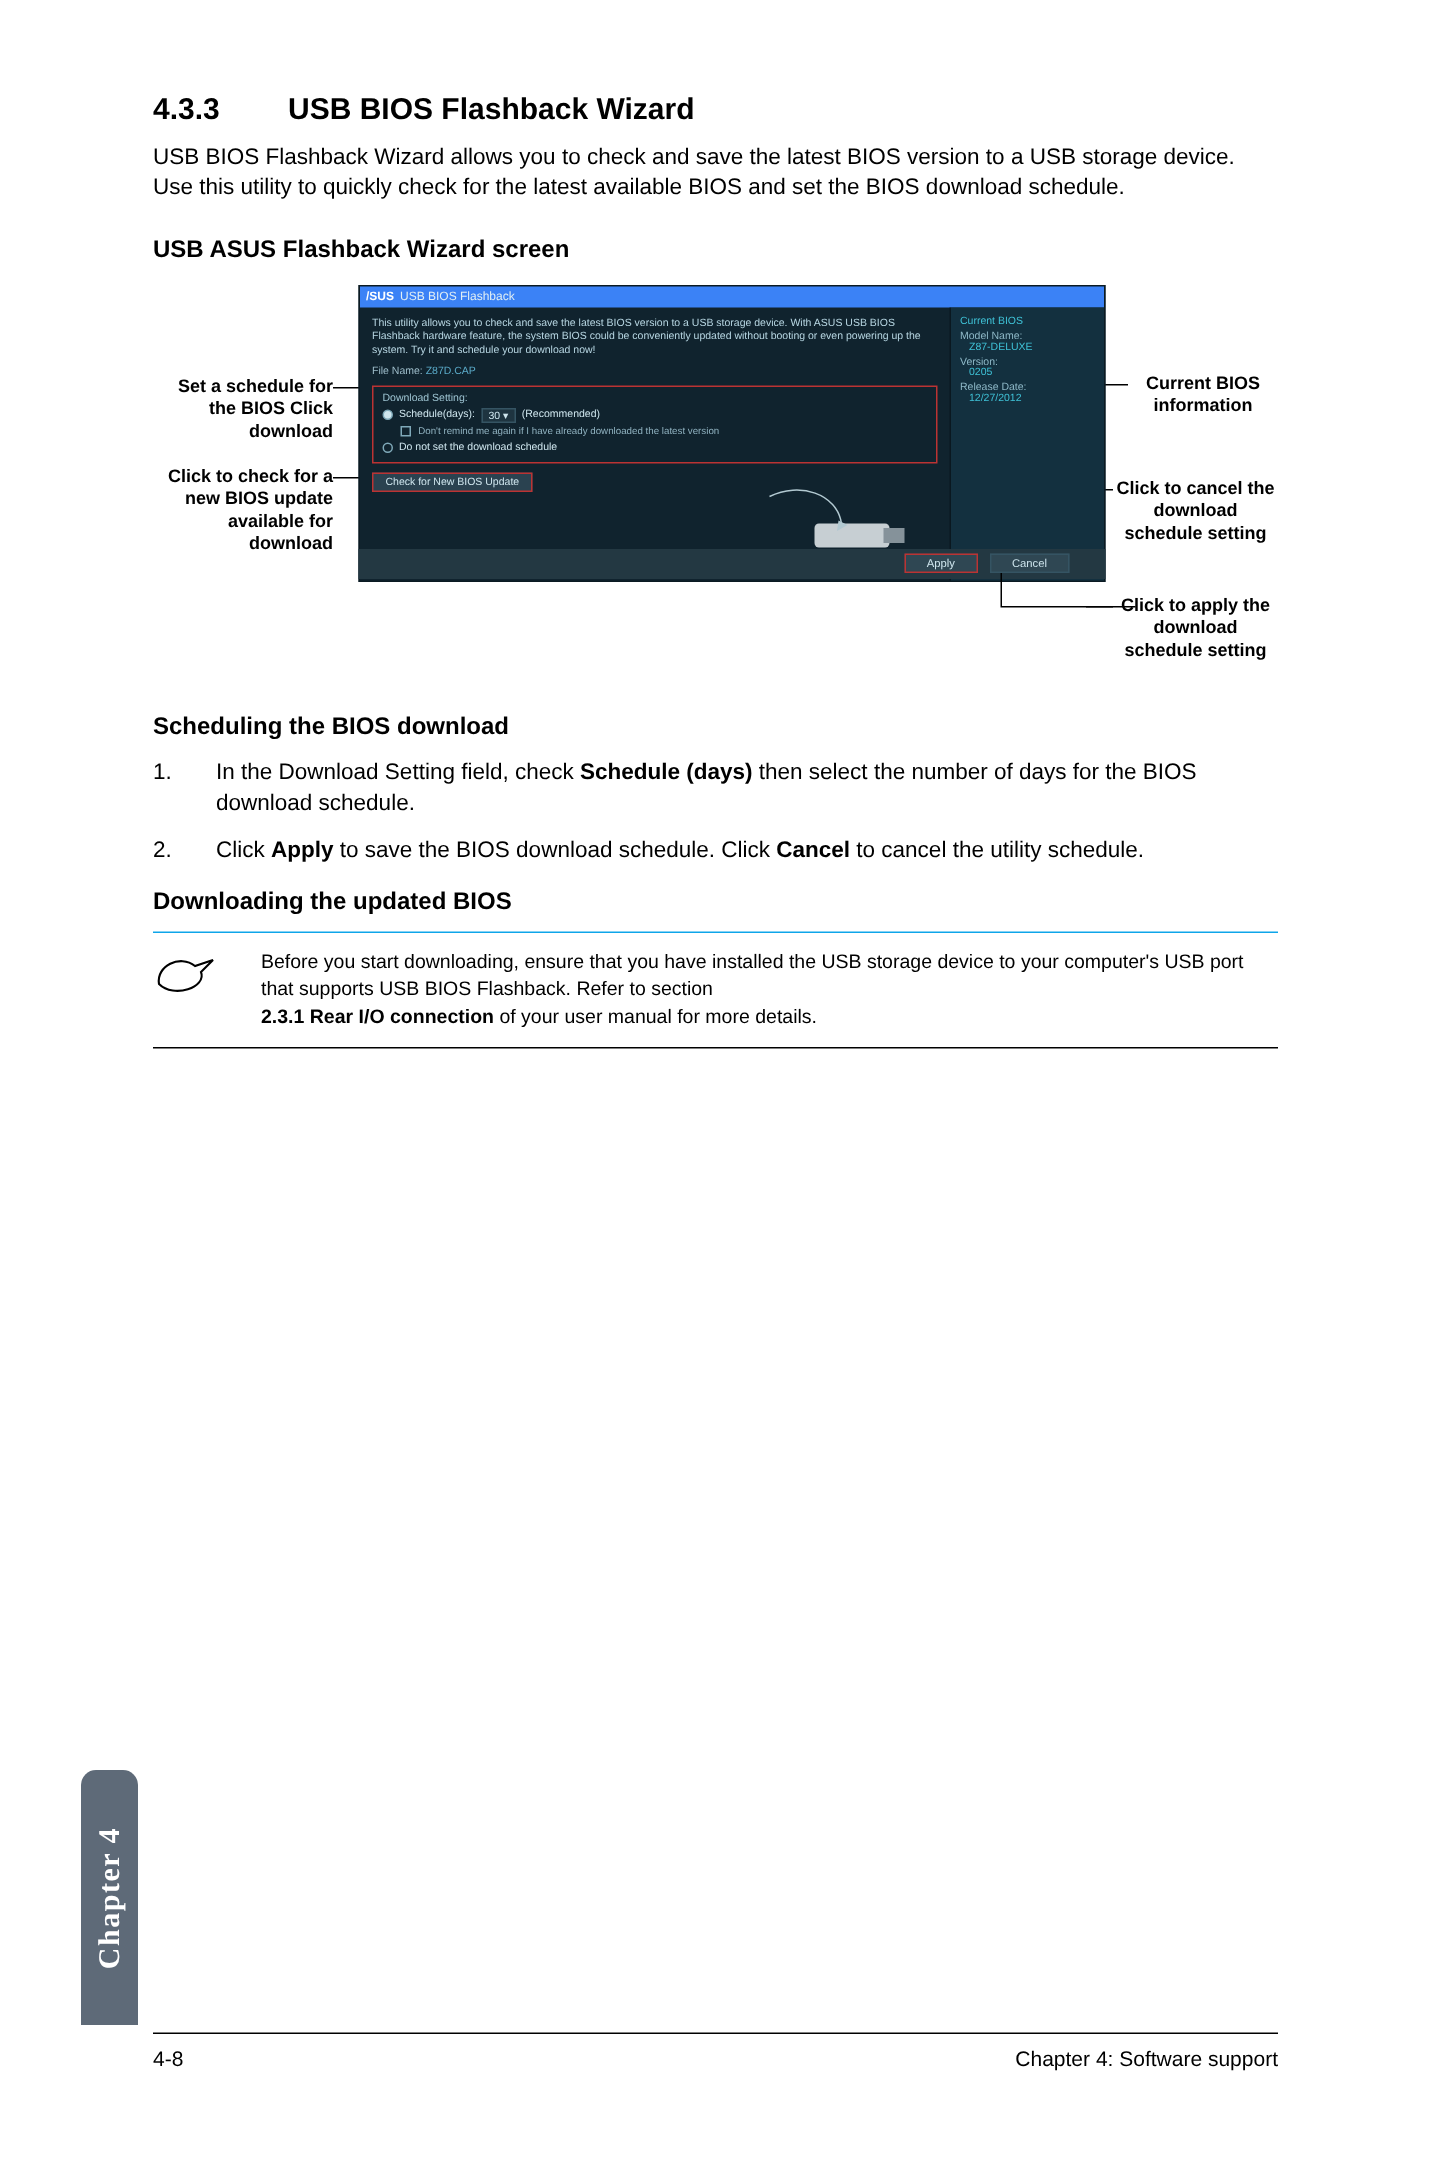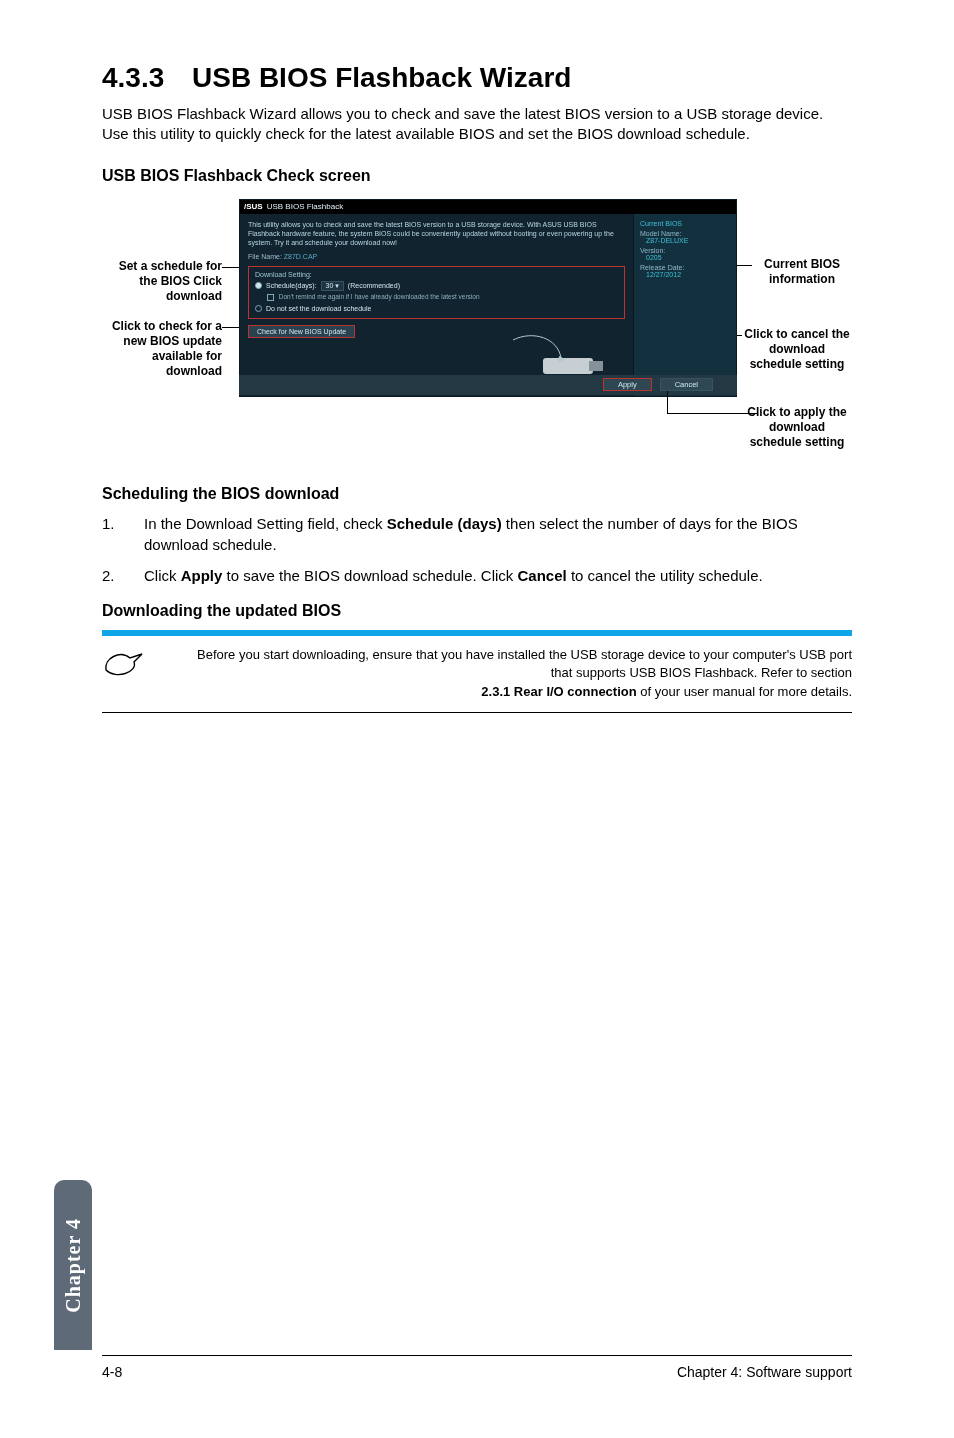--- a/index.html
+++ b/index.html
@@ -8,21 +8,21 @@
       width: 954px;
       height: 1438px;
       background: #fff;
       color: #000;
       position: relative;
     }
     .page {
       padding: 62px 102px 0 102px;
     }
     h2.section-title {
-      font-size: 28px;
+      font-size: 20px;
       font-weight: bold;
       margin-bottom: 10px;
     }
     h2.section-title .num { display: inline-block; width: 90px; }
     p.intro {
       font-size: 15px;
       line-height: 1.35;
       margin-bottom: 22px;
     }
     h3.sub1 {
@@ -62,21 +62,21 @@
     .app {
       position: absolute;
       left: 137px; top: 0;
       width: 498px; height: 198px;
       background: #10232e;
       color: #cfe6ee;
       font-size: 8px;
       border: 1px solid #0b1a22;
     }
     .app .titlebar {
-      background: #000000;
+      background: #3b82f6;
       height: 14px;
       display:flex; align-items:center;
       padding:0 4px;
       font-size:8px;
       color:#e0eef4;
       text-align:right;
     }
     .app .titlebar .logo { font-weight:bold; color:#fff; margin-right:4px; font-size:8px;}
     .app .body {
       display:flex;
@@ -151,27 +151,26 @@
     h3.sched, h3.dl {
       font-size: 16px; font-weight:bold; margin-top:10px; margin-bottom:10px;
     }
     ol.steps { list-style:none; margin-bottom:16px;}
     ol.steps li{
       display:flex; font-size:15px; line-height:1.4; margin-bottom:10px;
     }
     ol.steps li .n{ width:42px; flex-shrink:0;}
     ol.steps li .t{ flex:1;}
     .note {
-      border-top:6px solid #0ea5e9;
+      border-top:1px solid #0ea5e9;
       border-bottom:1px solid #000;
       padding:10px 0 10px 0;
       display:flex;
       gap:28px;
       margin-top:6px;
-      text-align:right;
     }
     .note .icon{ width:48px; display:flex; align-items:flex-start; justify-content:center; padding-top:2px;}
     .note .txt{ font-size:13px; line-height:1.45;}
     
     .sidetab{
       position:absolute;
       left:54px;
       bottom:88px;
       width:38px;
       height:170px;
@@ -204,21 +203,21 @@
 <body>
 
 <div class="page">
 
   <h2 class="section-title">
     <span class="num">4.3.3</span><span>USB BIOS Flashback Wizard</span>
   </h2>
 
   <p class="intro">USB BIOS Flashback Wizard allows you to check and save the latest BIOS version to a USB storage device. Use this utility to quickly check for the latest available BIOS and set the BIOS download schedule.</p>
 
-  <h3 class="sub1">USB BIOS Flashback Check screen</h3>
+  <h3 class="sub1">USB ASUS Flashback Wizard screen</h3>
 
   <div class="composite">
 
     <div id="a-schedule" class="anno-left">Set a schedule for the BIOS Click download</div>
     <div id="a-check" class="anno-left">Click to check for a new BIOS update available for download</div>
     <div id="a-current" class="anno-right">Current BIOS information</div>
     <div id="a-cancel" class="anno-right">Click to cancel the download schedule setting</div>
     <div id="a-apply" class="anno-right">Click to apply the download schedule setting</div>
 
     <div class="app">

